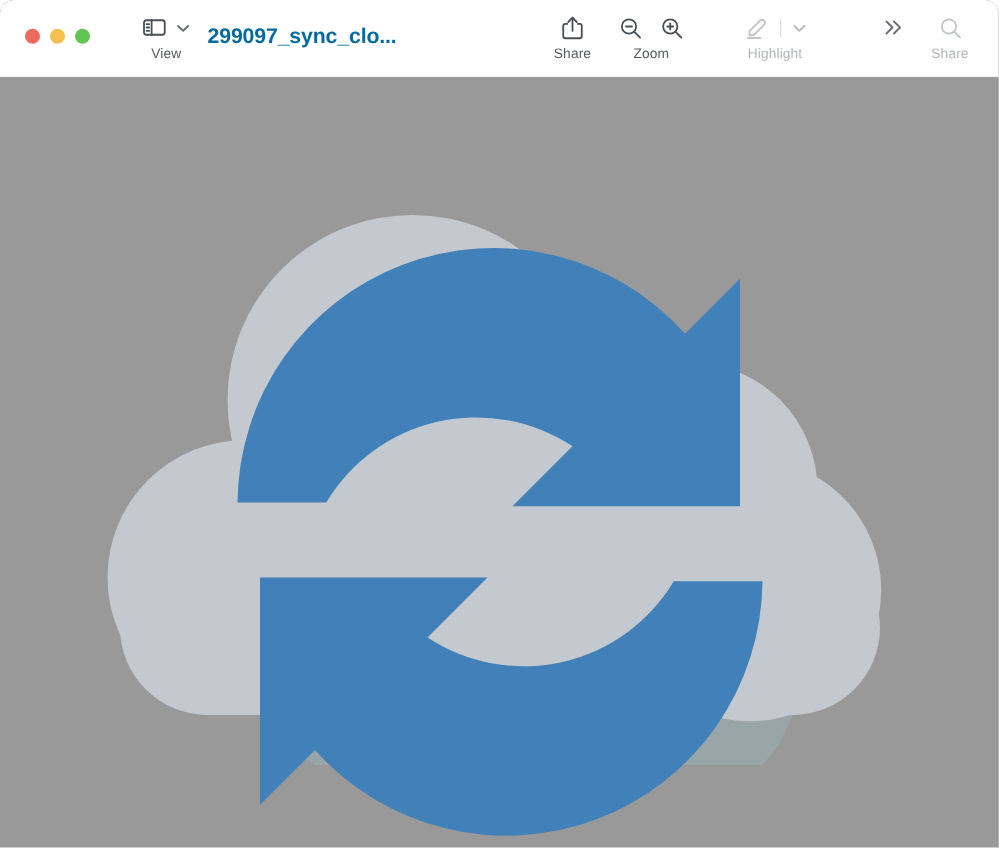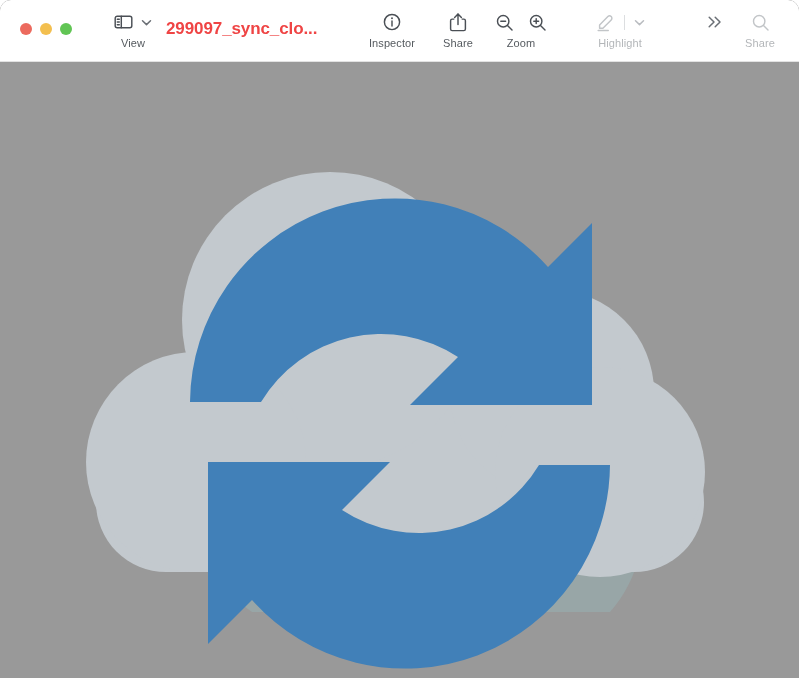--- a/index.html
+++ b/index.html
@@ -92,21 +92,21 @@
   .chev-dim { stroke: #b9bcc0; stroke-width: 1.5; fill: none;
           stroke-linecap: round; stroke-linejoin: round; }
 
   
   #window-title {
     position: absolute;
     top: 19px;
     left: 166px;
     font-size: 17px;
     font-weight: bold;
-    color: #ef4444;
+    color: #0369a1;
     letter-spacing: -0.1px;
     white-space: nowrap;
   }
 
   .vsep {
     width: 1px;
     height: 15px;
     background: #dcdee0;
     margin: 0 5px;
   }
@@ -153,30 +153,20 @@
         </svg>
         <svg width="13" height="13" viewBox="0 0 13 13" style="margin-left:4px;">
           <polyline class="chev" points="2.5,4.8 6.5,8.6 10.5,4.8"></polyline>
         </svg>
       </div>
       <div class="tb-label">View</div>
     </div>
 
     <div id="window-title">299097_sync_clo...</div>
 
-    <div class="tb-item" style="left:349px;">
-      <div class="tb-glyphrow">
-        <svg width="20" height="20" viewBox="0 0 20 20">
-          <circle class="ico" cx="10" cy="10" r="7.6"></circle>
-          <circle cx="10" cy="6.2" r="0.95" fill="#4a4f55"></circle>
-          <line class="ico" x1="10" y1="8.9" x2="10" y2="14.1"></line>
-        </svg>
-      </div>
-      <div class="tb-label">Inspector</div>
-    </div>
 
     <div class="tb-item" style="left:478px;">
       <div class="tb-glyphrow" style="gap:14px;">
         <svg width="19" height="19" viewBox="0 0 19 19">
           <circle class="ico" cx="8.2" cy="8.2" r="5.7"></circle>
           <line class="ico" x1="12.5" y1="12.5" x2="17" y2="17"></line>
           <line class="ico" x1="5.8" y1="8.2" x2="10.6" y2="8.2"></line>
         </svg>
         <svg width="19" height="19" viewBox="0 0 19 19">
           <circle class="ico" cx="8.2" cy="8.2" r="5.7"></circle>

